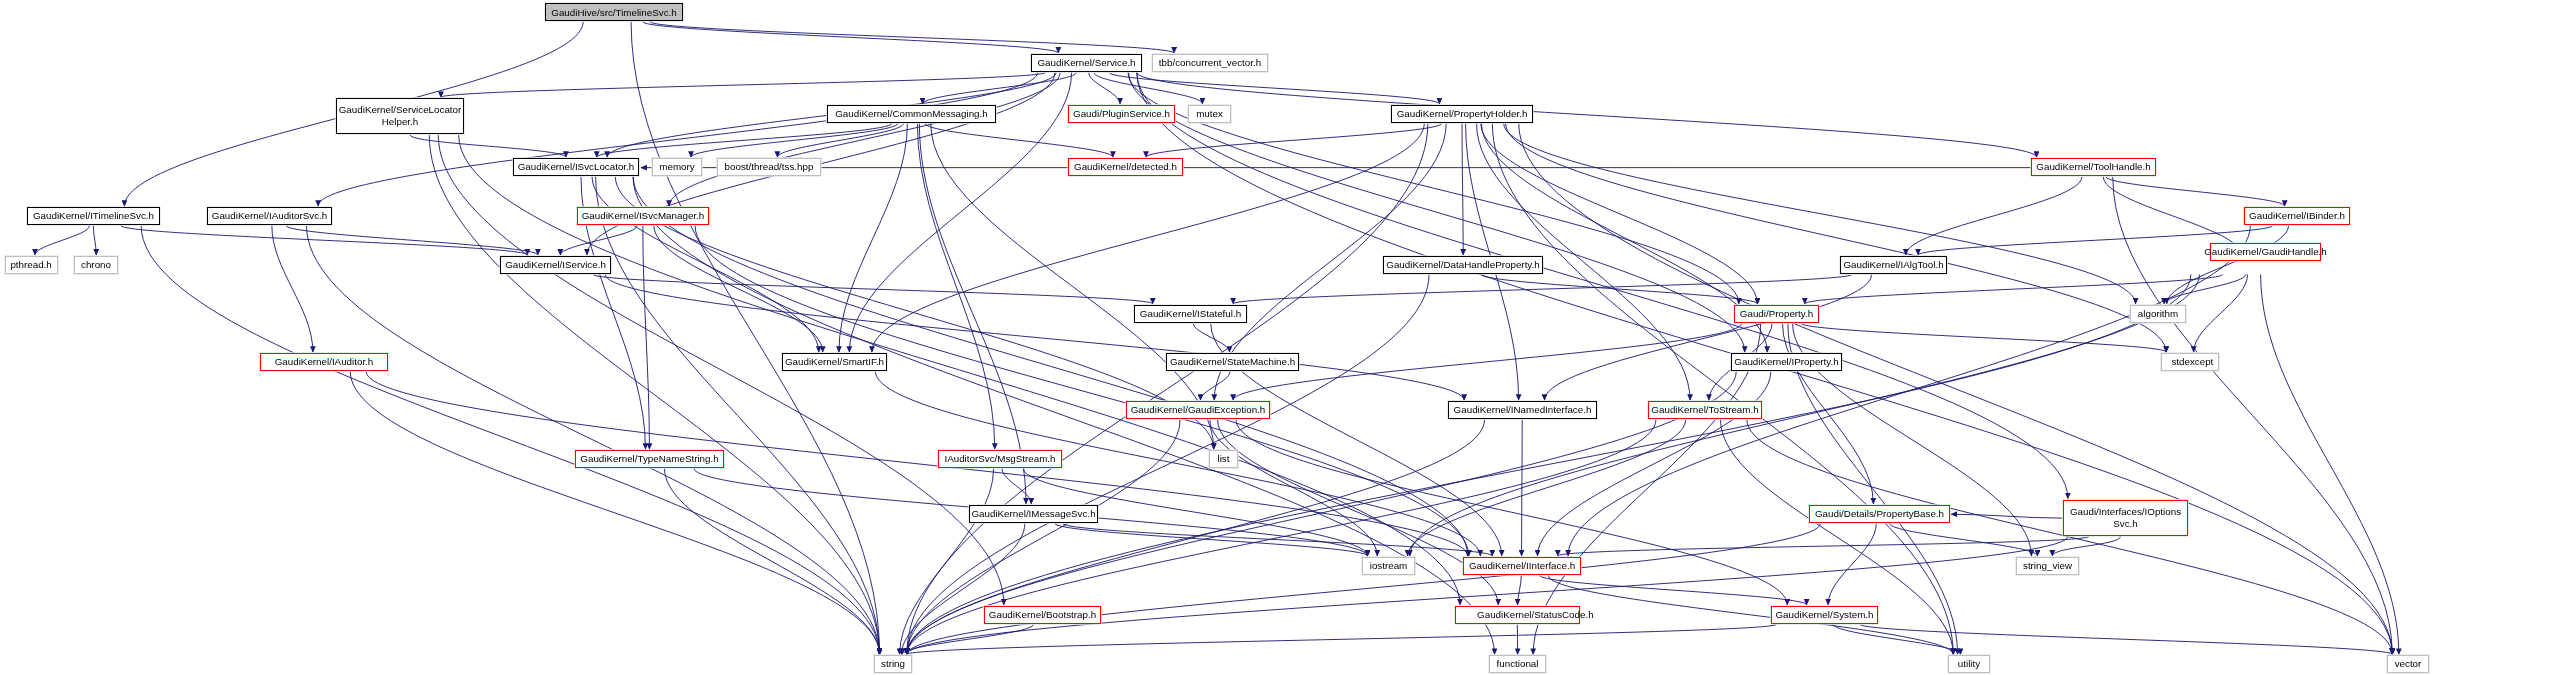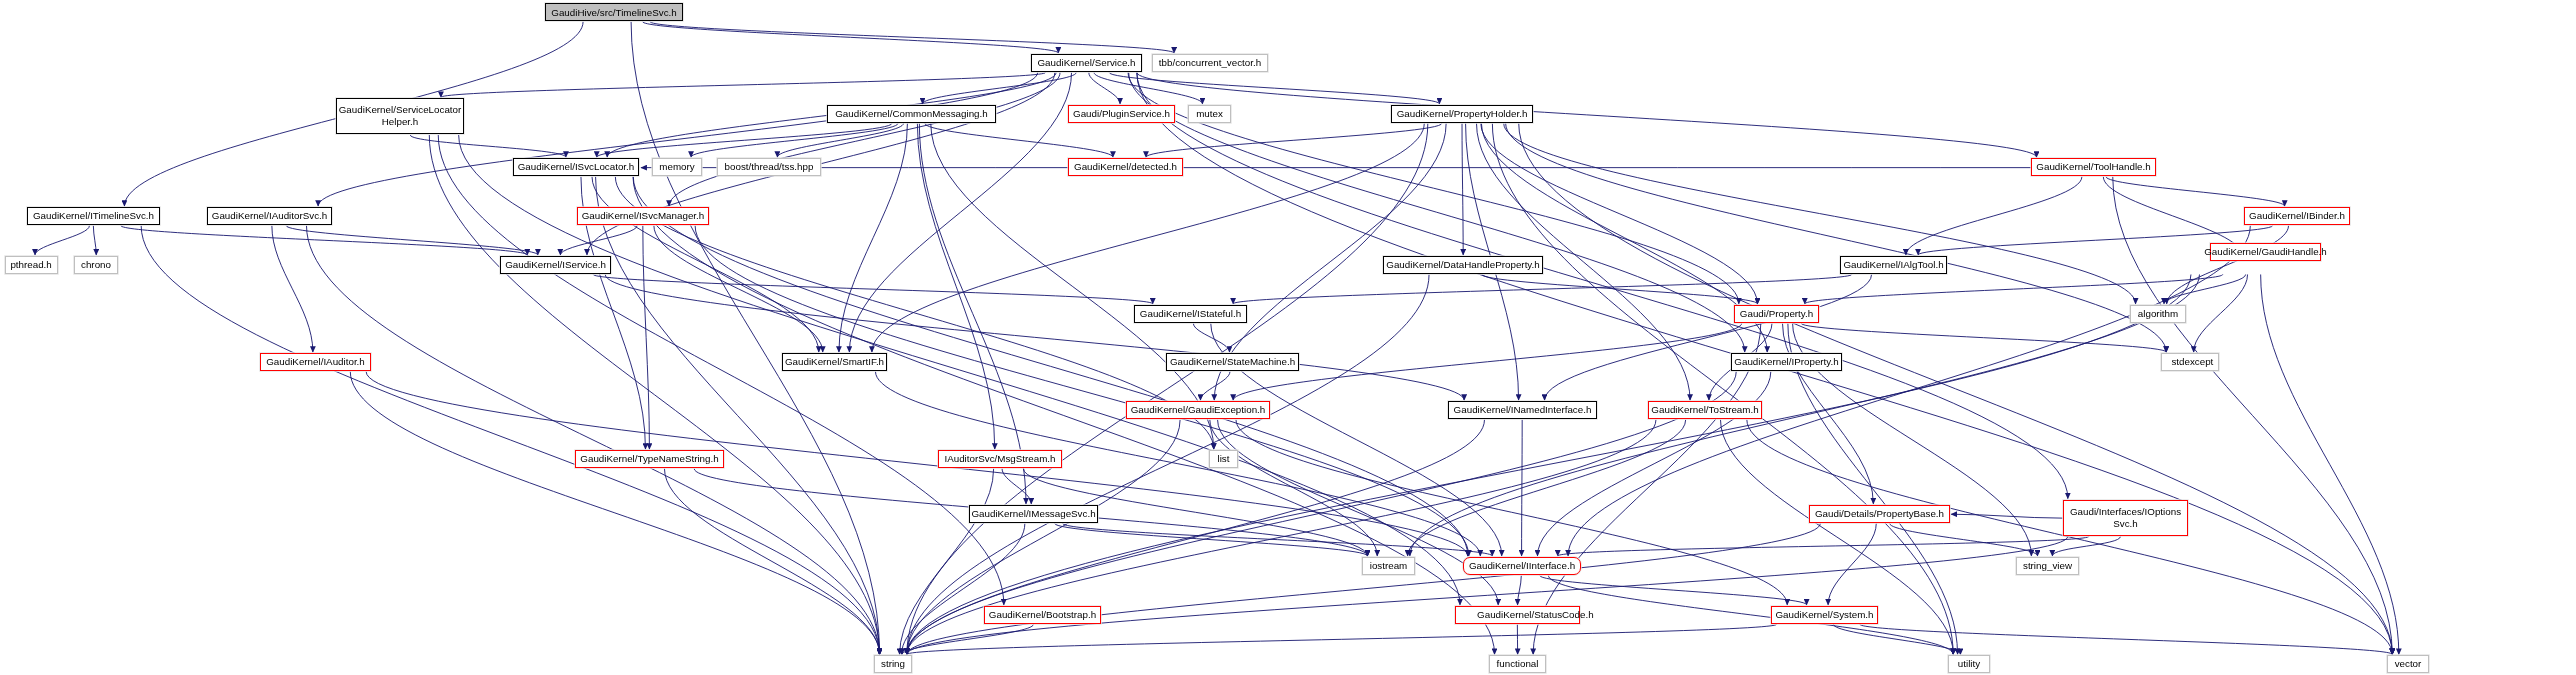--- a/index.html
+++ b/index.html
@@ -178,37 +178,37 @@
     <div class="node red" style="left: 2244px; top: 207px; width: 106px; height: 18px;">GaudiKernel/IBinder.h</div>
     <div class="node system" style="left: 4.6px; top: 256px; width: 53px; height: 18px;">pthread.h</div>
     <div class="node system" style="left: 74px; top: 256px; width: 44px; height: 18px;">chrono</div>
     <div class="node " style="left: 500px; top: 256px; width: 111px; height: 18px;">GaudiKernel/IService.h</div>
     <div class="node " style="left: 1383px; top: 256px; width: 160px; height: 18px;">GaudiKernel/DataHandleProperty.h</div>
     <div class="node " style="left: 1840px; top: 256px; width: 107px; height: 18px;">GaudiKernel/IAlgTool.h</div>
     <div class="node red" style="left: 2186px; top: 243px; width: 111px; height: 18px; margin-left: 24px;">GaudiKernel/GaudiHandle.h</div>
     <div class="node " style="left: 1134px; top: 305px; width: 113px; height: 18px;">GaudiKernel/IStateful.h</div>
     <div class="node red" style="left: 1734px; top: 305px; width: 85px; height: 18px;">Gaudi/Property.h</div>
     <div class="node system" style="left: 2130px; top: 305px; width: 56px; height: 18px;">algorithm</div>
-    <div class="node red" style="left: 260px; top: 353px; width: 111px; height: 18px;">GaudiKernel/IAuditor.h</div>
+    <div class="node red" style="left: 260px; top: 353px; width: 128px; height: 18px;">GaudiKernel/IAuditor.h</div>
     <div class="node " style="left: 782px; top: 353px; width: 105px; height: 18px;">GaudiKernel/SmartIF.h</div>
     <div class="node " style="left: 1166px; top: 353px; width: 133px; height: 18px;">GaudiKernel/StateMachine.h</div>
     <div class="node " style="left: 1731px; top: 353px; width: 111px; height: 18px;">GaudiKernel/IProperty.h</div>
     <div class="node system" style="left: 2161px; top: 353px; width: 58px; height: 18px; padding-left: 8px;">stdexcept</div>
     <div class="node red" style="left: 1126px; top: 401px; width: 144px; height: 18px;">GaudiKernel/GaudiException.h</div>
     <div class="node " style="left: 1448px; top: 401px; width: 149px; height: 18px;">GaudiKernel/INamedInterface.h</div>
     <div class="node red" style="left: 1648px; top: 401px; width: 114px; height: 18px;">GaudiKernel/ToStream.h</div>
     <div class="node red" style="left: 575px; top: 450px; width: 149px; height: 18px;">GaudiKernel/TypeNameString.h</div>
     <div class="node red" style="left: 938px; top: 450px; width: 124px; height: 18px;">IAuditorSvc/MsgStream.h</div>
     <div class="node system" style="left: 1209px; top: 450px; width: 29px; height: 18px;">list</div>
     <div class="node " style="left: 969px; top: 505px; width: 129px; height: 18px;">GaudiKernel/IMessageSvc.h</div>
     <div class="node red" style="left: 1809px; top: 505px; width: 141px; height: 18px;">Gaudi/Details/PropertyBase.h</div>
     <div class="node red" style="left: 2063px; top: 500px; width: 125px; height: 36px;">Gaudi/Interfaces/IOptions
 Svc.h</div>
     <div class="node system" style="left: 1362px; top: 557px; width: 53px; height: 18px;">iostream</div>
-    <div class="node red" style="left: 1463px; top: 557px; width: 118px; height: 18px; border-radius: 7px;">GaudiKernel/IInterface.h</div>
+    <div class="node red" style="left: 1463px; top: 557px; width: 118px; height: 18px;">GaudiKernel/IInterface.h</div>
     <div class="node system" style="left: 2016px; top: 557px; width: 63px; height: 18px;">string_view</div>
     <div class="node red" style="left: 984px; top: 606px; width: 117px; height: 18px;">GaudiKernel/Bootstrap.h</div>
     <div class="node red" style="left: 1455px; top: 606px; width: 125px; height: 18px; padding-left: 39px;">GaudiKernel/StatusCode.h</div>
     <div class="node red" style="left: 1771px; top: 606px; width: 107px; height: 18px;">GaudiKernel/System.h</div>
     <div class="node system" style="left: 874px; top: 655px; width: 38px; height: 18px;">string</div>
     <div class="node system" style="left: 1489px; top: 655px; width: 57px; height: 18px;">functional</div>
     <div class="node system" style="left: 1948px; top: 655px; width: 42px; height: 18px;">utility</div>
     <div class="node system" style="left: 2387px; top: 655px; width: 42px; height: 18px;">vector</div>
   </div>
 

